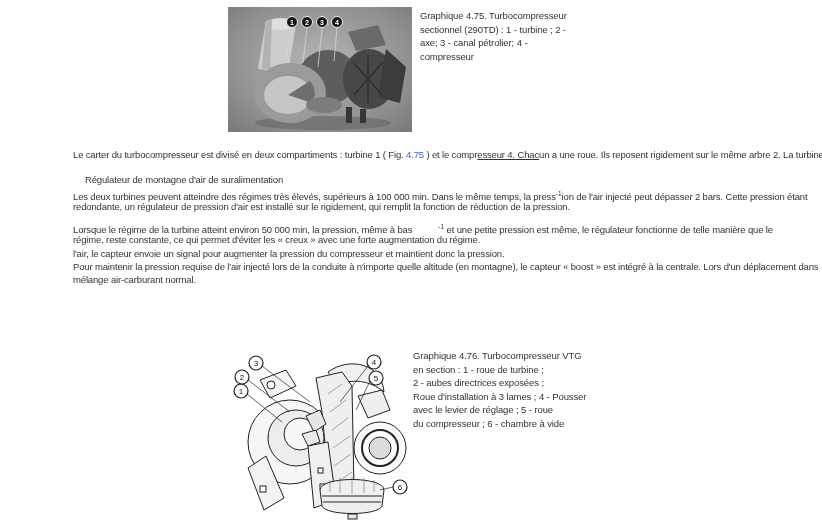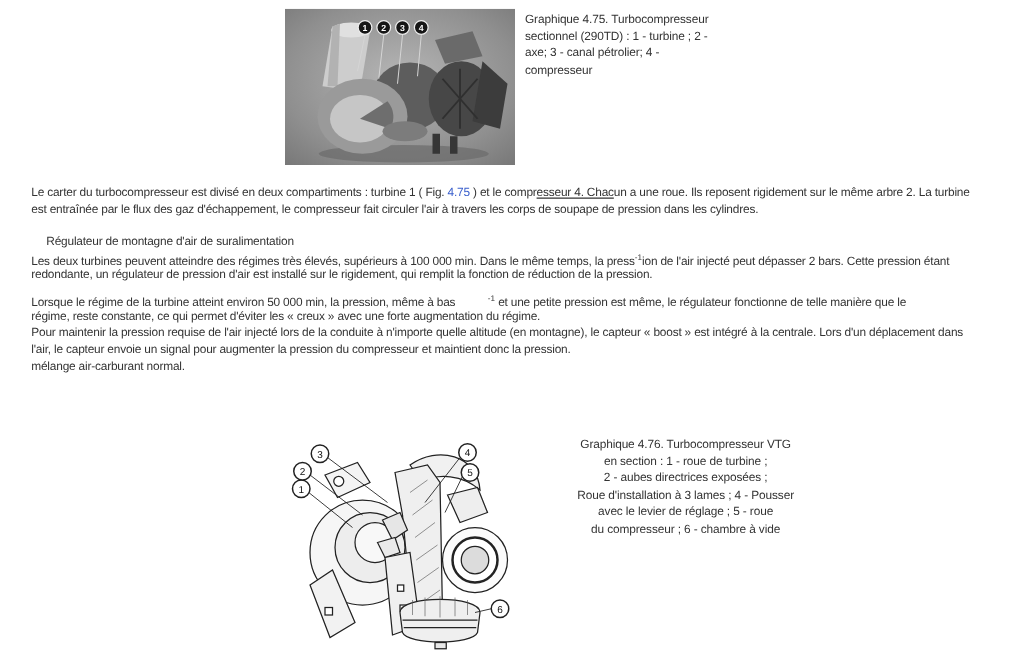--- a/index.html
+++ b/index.html
@@ -10,29 +10,29 @@
     border-radius:28px;
   }
   
   .photo1{position:absolute;left:228px;top:7px;}
   .art2{position:absolute;left:230px;top:350px;}
   .caption{
     position:absolute;width:215px;font-size:9.5px;line-height:13.5px;
     white-space:pre-line;letter-spacing:-0.1px;color:var(--text,#333);
   }
   .cap1{left:420px;top:9px;}
-  .cap2{left:441px;top:349px;text-align:center;}
+  .cap2{left:413px;top:349px;}
   
   .body-text{
     position:absolute;left:25px;top:148px;width:797px;overflow:hidden;
     font-size:9.5px;letter-spacing:-0.15px;
   }
   .block{margin:0;}
   .block-h{margin-left:12px;}
-  .line{height:13.3px;line-height:13.3px;white-space:nowrap;}
+  .line{height:13.3px;line-height:13.3px;white-space:nowrap;margin-left:48px;}
   .seg-link{color:var(--link,#3a5fcc);cursor:pointer;}
   .seg-u{text-decoration:underline;}
   .seg-sup{font-size:6.5px;vertical-align:4px;letter-spacing:0;}
   .seg-gap{display:inline-block;width:26px;}
   
   .callout-num-dark{font-family:"Liberation Sans",sans-serif;font-size:7px;font-weight:bold;fill:#fff;}
   .callout-num-light{font-family:"Liberation Sans",sans-serif;font-size:8px;fill:#111;}
 </style>
 </head>
 <body>
@@ -86,36 +86,35 @@
   </svg>
 
   <div class="caption cap1">Graphique 4.75. Turbocompresseur
 sectionnel (290TD) : 1 - turbine ; 2 -
 axe; 3 - canal pétrolier; 4 -
 compresseur</div>
 
   <div class="body-text">
       <div class="block block-p" style="margin-bottom: 12px;">
         <div class="line"><span>Le carter du turbocompresseur est divisé en deux compartiments : turbine 1 ( Fig. </span><span class="seg-link">4.75</span><span> ) et le compr</span><span class="seg-u">esseur 4. Chac</span><span>un a une roue. Ils reposent rigidement sur le même arbre 2. La turbine</span></div>
-        <div class="line"><span>est entraînée par le flux des gaz d'échappement, le compresseur fait circuler l'air à travers les corps de soupape de pression dans les cylindres.</span></div>
       </div>
       <div class="block block-h">
         <div class="line"><span>Régulateur de montagne d'air de suralimentation</span></div>
       </div>
       <div class="block block-p" style="margin-bottom: 7px;">
         <div class="line"><span>Les deux turbines peuvent atteindre des régimes très élevés, supérieurs à 100 000 min. Dans le même temps, la press</span><span class="seg-sup">-1</span><span>ion de l'air injecté peut dépasser 2 bars. Cette pression étant</span></div>
         <div class="line"><span>redondante, un régulateur de pression d'air est installé sur le rigidement, qui remplit la fonction de réduction de la pression.</span></div>
       </div>
       <div class="block block-p">
         <div class="line"><span>Lorsque le régime de la turbine atteint environ 50 000 min, la pression, même à bas</span><span class="seg-gap"></span><span class="seg-sup">-1</span><span> et une petite pression est même, le régulateur fonctionne de telle manière que le</span></div>
         <div class="line"><span>régime, reste constante, ce qui permet d'éviter les « creux » avec une forte augmentation du régime.</span></div>
       </div>
       <div class="block block-p">
+        <div class="line"><span>l'air, le capteur envoie un signal pour augmenter la pression du compresseur et maintient donc la pression.</span></div>
         <div class="line"><span>Pour maintenir la pression requise de l'air injecté lors de la conduite à n'importe quelle altitude (en montagne), le capteur « boost » est intégré à la centrale. Lors d'un déplacement dans</span></div>
-        <div class="line"><span>l'air, le capteur envoie un signal pour augmenter la pression du compresseur et maintient donc la pression.</span></div>
         <div class="line"><span>mélange air-carburant normal.</span></div>
       </div>
     </div>
 
   <svg class="art2" width="186" height="172" viewBox="0 0 186 172">
     <rect width="186" height="172" fill="#ffffff"></rect>
     <g stroke="#222" stroke-width="1" fill="none">
       <polygon points="30,30 56,20 66,36 40,48" fill="#f4f4f4"></polygon>
       <circle cx="41" cy="35" r="4" fill="#ffffff"></circle>
       <circle cx="60" cy="92" r="42" fill="#f6f6f6"></circle>

